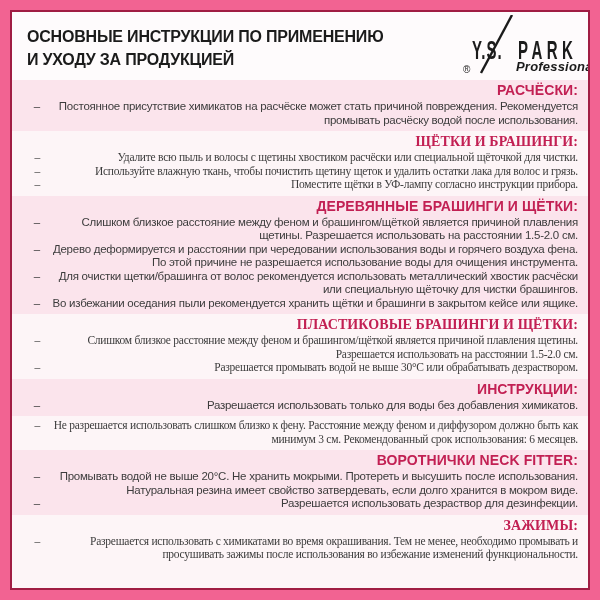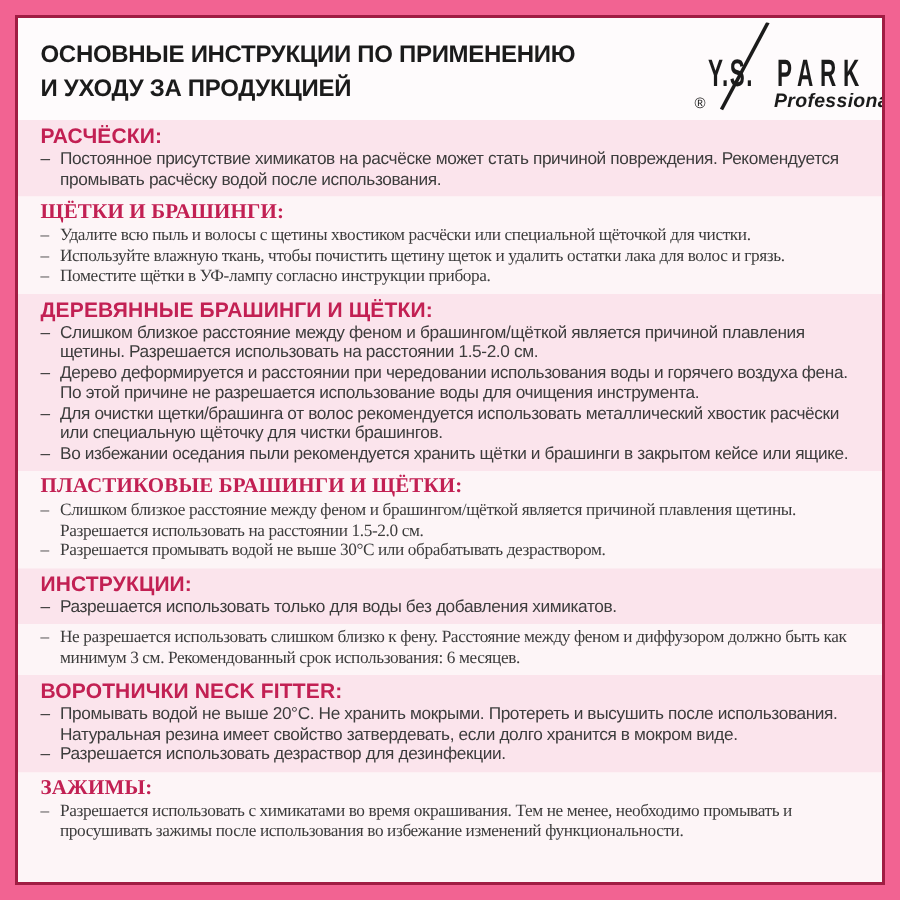--- a/index.html
+++ b/index.html
@@ -25,21 +25,21 @@
   .logo{position:absolute;right:8px;top:3px;width:120px;height:62px;}
   .logo-ys,.logo-park{position:absolute;top:20px;font-weight:700;font-size:15px;color:var(--title-text);
      transform:scaleY(1.7);transform-origin:left top;white-space:nowrap;}
   .logo-ys{left:12px;letter-spacing:1px;}
   .logo-park{left:58px;letter-spacing:4.5px;}
   .logo-slash{position:absolute;left:0;top:0;}
   .logo-professional{position:absolute;left:56px;top:44px;font-weight:700;font-style:italic;
      font-size:13px;color:var(--title-text);letter-spacing:0.2px;}
   .logo-reg{position:absolute;left:3px;top:49px;font-size:10px;color:var(--title-text);}
 
-  .band{flex:0 0 auto;padding:3px 10px 4px 15px;}
+  .band{flex:0 0 auto;padding:3px 10px 4px 15px;text-align:right;}
   .band.pink{background:var(--section-pink);}
   .band.white{background:var(--section-white);font-family:Liberation Serif, serif;}
   .band.last{flex:1 1 auto;}
   .band-title{margin:0 0 2px 0;font-weight:700;font-size:14px;line-height:15px;
      color:var(--heading);letter-spacing:0.1px;}
   .bullet{display:flex;align-items:flex-start;font-size:11.5px;line-height:13.5px;
      letter-spacing:-0.25px;color:var(--body-text);}
   .dash{flex:0 0 13px;}
   .btext{flex:1 1 auto;}
 </style>

